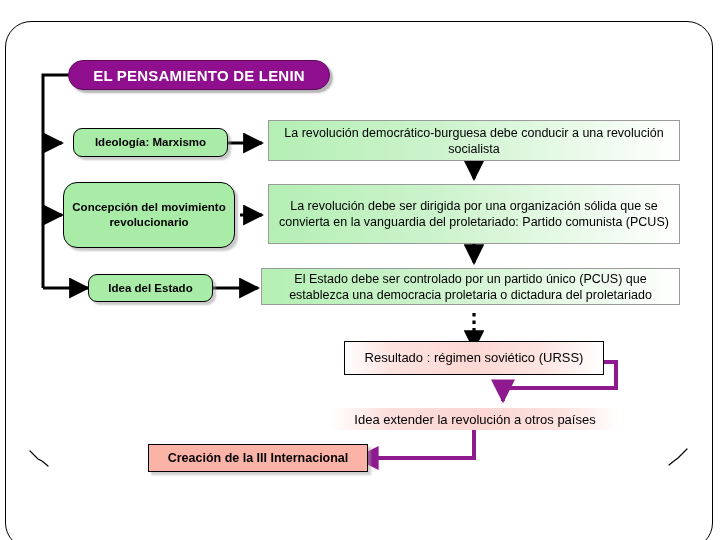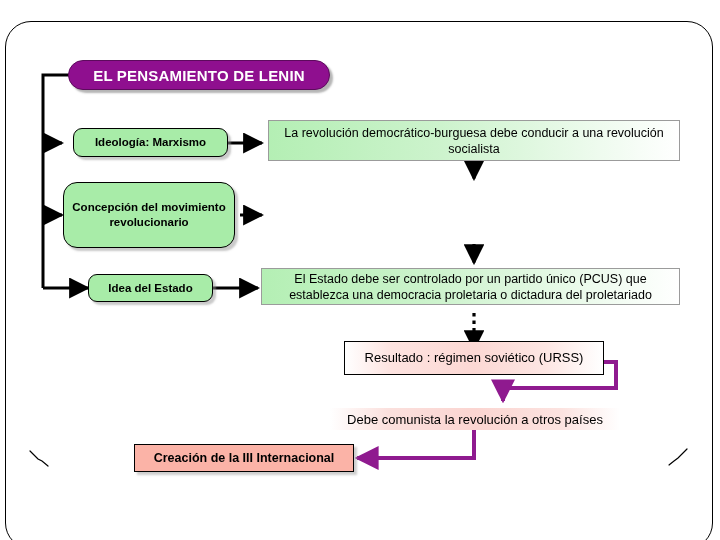--- a/index.html
+++ b/index.html
@@ -181,30 +181,33 @@
   </div>
 
   <div class="node green-pill" style="left:88px; top:258px; width:125px; height:28px;">
     <span>Idea del Estado</span>
   </div>
 
   <div class="node green-wide" style="left:268px; top:104px; width:412px; height:41px; padding:0 10px;">
     <span>La revolución democrático-burguesa debe conducir a una revolución socialista</span>
   </div>
 
+  <div class="node green-wide" style="left:268px; top:168px; width:412px; height:60px; padding:0 8px;">
+    <span>La revolución debe ser dirigida por una organización sólida que se convierta en la vanguardia del proletariado: Partido comunista (PCUS)</span>
+  </div>
 
   <div class="node green-wide" style="left:261px; top:252px; width:419px; height:37px; padding:0 8px;">
     <span>El Estado debe ser controlado por un partido único (PCUS) que establezca una democracia proletaria o dictadura del proletariado</span>
   </div>
 
   <div class="node pink-box" style="left:344px; top:325px; width:260px; height:34px; padding:0 6px;">
     <span>Resultado : régimen soviético (URSS)</span>
   </div>
 
   <div class="node pink-plain" style="left:330px; top:392px; width:290px; height:22px;">
-    <span>Debe comunista la revolución a otros países</span>
-  </div>
-
-  <div class="node pink-solid" style="left:134px; top:428px; width:220px; height:28px;">
+    <span>Idea extender la revolución a otros países</span>
+  </div>
+
+  <div class="node pink-solid" style="left:148px; top:428px; width:220px; height:28px;">
     <span>Creación de la III Internacional</span>
   </div>
 
 </div>
 
 </body></html>

